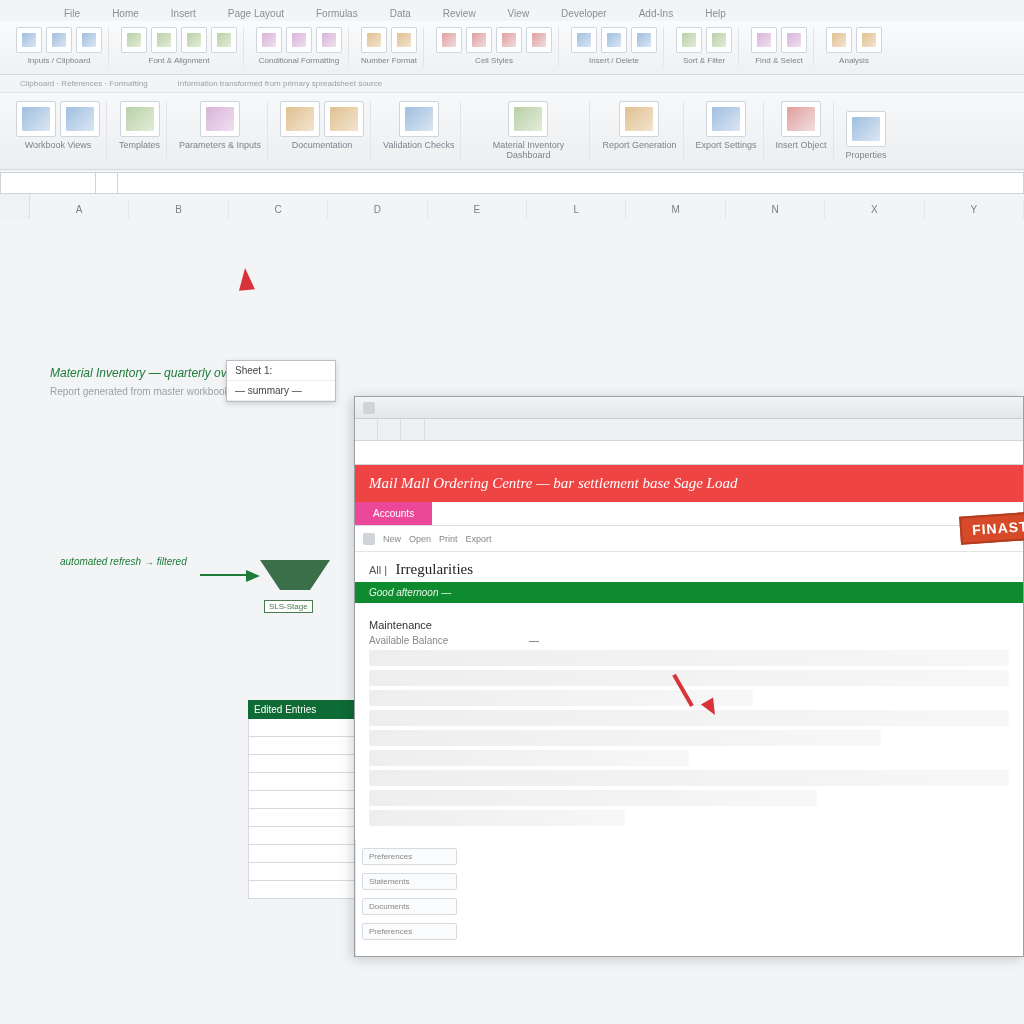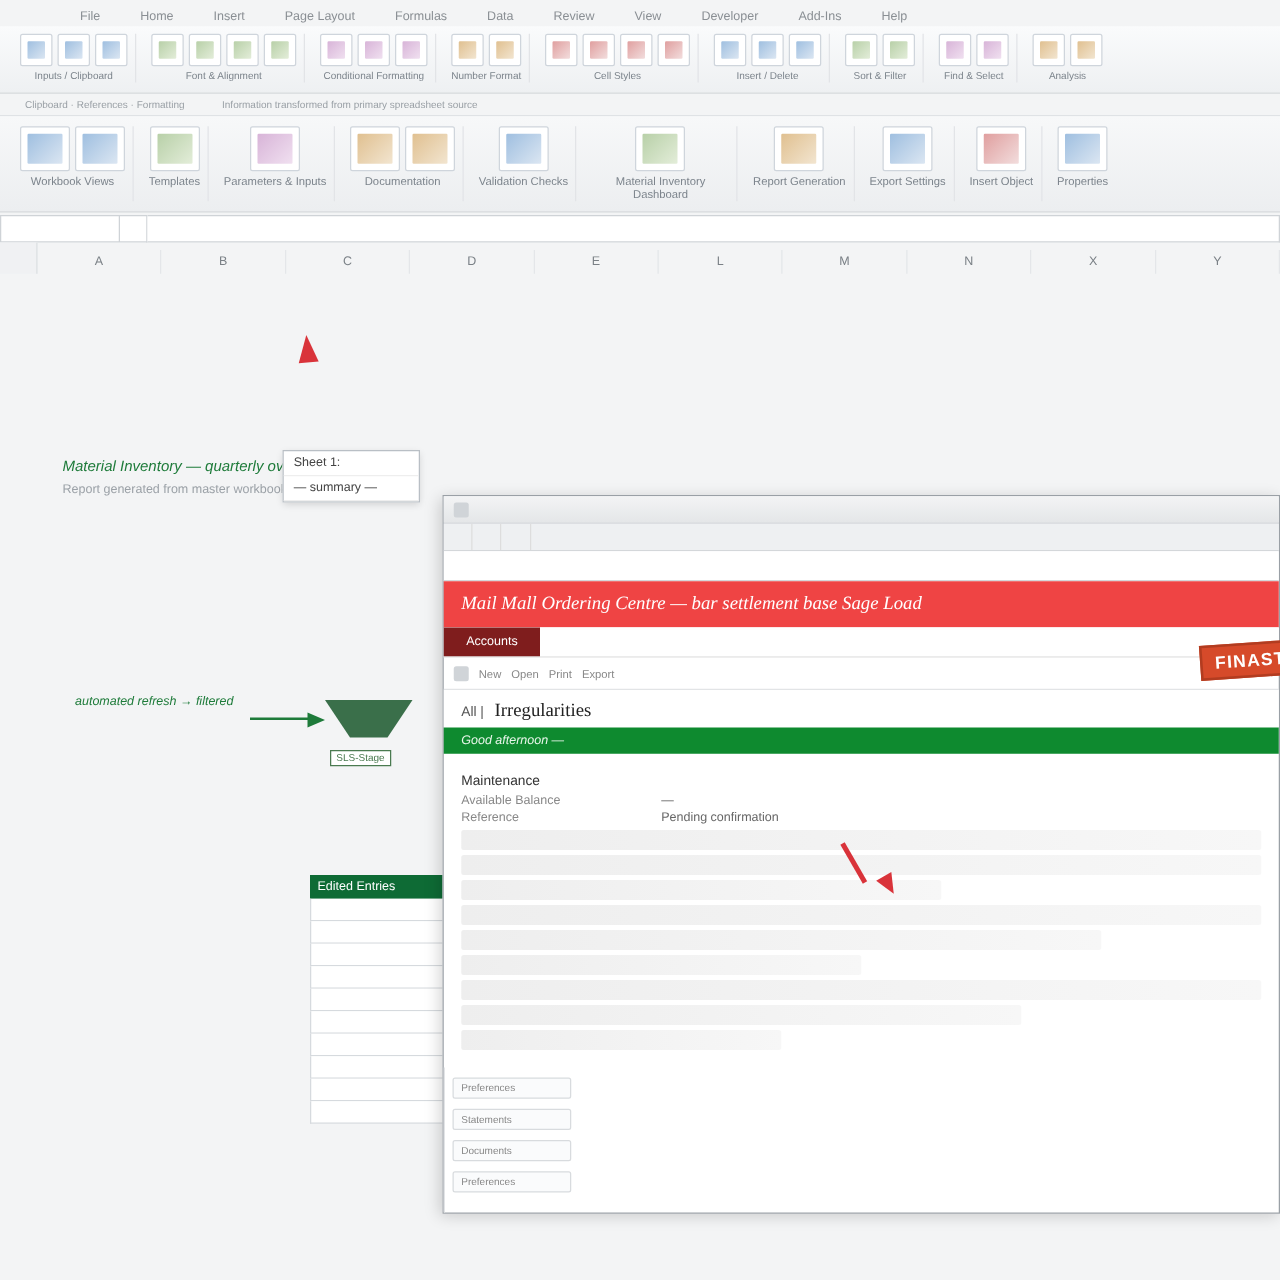--- a/index.html
+++ b/index.html
@@ -6,21 +6,21 @@
   body { width: 1024px; height: 1024px; background: #f3f4f5; overflow: hidden; position: relative; color: #444; }
 
   
   .tab-strip { display: flex; gap: 24px; padding: 6px 20px 0 60px; font-size: 10px; color: #8a8f94; }
   .tab-strip span { padding: 2px 4px; }
 
   
   .ribbon { background: linear-gradient(#fafbfc,#eef0f2); border-bottom: 1px solid #d6d9dc; padding: 6px 10px 8px 10px; }
   .ribbon-row { display: flex; gap: 6px; }
   .rib-group { display: flex; flex-direction: column; align-items: center; padding: 0 6px; border-right: 1px solid #e2e4e7; }
-  .rib-group:last-child { border-right: none; }
+  .rib-group:last-child { border-right: none; justify-content: flex-end; }
   .rib-icons { display: flex; gap: 4px; margin-bottom: 4px; flex-wrap: wrap; justify-content: center; }
   .rib-icon { width: 26px; height: 26px; border: 1px solid #cfd5dc; background: #fff; border-radius: 2px; position: relative; }
   .rib-icon::after { content:''; position:absolute; inset:5px; background: linear-gradient(135deg,#9fbfe0,#dbe6f2); border-radius:1px; }
   .rib-icon.c2::after { background: linear-gradient(135deg,#b8d0a8,#e3edd9);}
   .rib-icon.c3::after { background: linear-gradient(135deg,#d8b4d8,#f0e0f0);}
   .rib-icon.c4::after { background: linear-gradient(135deg,#e0c090,#f2e5d0);}
   .rib-icon.c5::after { background: linear-gradient(135deg,#e09f9f,#f2dddd);}
   .rib-label { font-size: 8px; color: #7c848c; text-align: center; max-width: 90px; line-height: 1.1; }
 
   .ribbon-sub { font-size: 8px; color: #9aa0a6; padding: 4px 20px; border-bottom: 1px solid #dfe2e5; display:flex; gap:30px; }
@@ -66,21 +66,21 @@
 
   
   .overlay { position:absolute; left:354px; top:396px; width:670px; background:#fff; border:1px solid #9aa0a6; box-shadow: -2px 2px 12px rgba(0,0,0,.18); }
   .ov-titlebar { height:22px; background:linear-gradient(#f3f4f5,#e4e6e8); border-bottom:1px solid #c9cdd1; display:flex; align-items:center; padding:0 8px; gap:6px; }
   .ov-tabs { height:22px; background:#eef0f2; border-bottom:1px solid #d4d7da; display:flex; font-size:8px; color:#888; }
   .ov-tabs span { padding:4px 10px; border-right:1px solid #ddd; }
   .ov-url { height:24px; background:#fff; border-bottom:1px solid #d4d7da; }
 
   .ov-green-banner { background:#ef4444; color:#fff; font-size:15px; padding:10px 14px; font-family: Georgia, 'Times New Roman', serif; font-style: italic; }
   .ov-green-tabrow { display:flex; background:#fff; border-bottom:1px solid #ddd; }
-  .ov-green-tab { background:#7f1d1d; color:#fff; font-size:10px; padding:6px 18px; }
+  .ov-green-tab { background:#ec4899; color:#fff; font-size:10px; padding:6px 18px; }
   .ov-green-rest { flex:1; background:#fff; }
 
   .ov-toolbar { height:26px; border-bottom:1px solid #e2e4e6; display:flex; align-items:center; padding:0 8px; gap:8px; font-size:9px; color:#888; position:relative; }
   .stamp { position:absolute; right:-18px; top:-12px; background:#d64a2a; color:#fff; font-weight:700; font-size:14px; padding:4px 10px; border:2px solid #b23c20; transform:rotate(-4deg); letter-spacing:1px;}
 
   .ov-subhead { background:#fff; padding:8px 14px 4px 14px; }
   .ov-subhead .h { font-size:15px; color:#222; font-family: Georgia, serif; }
   .ov-subhead .pre { font-size:11px; color:#555; margin-right:4px;margin-top:35px; }
   .ov-greenbar2 { background:#0e8a2f; color:#e8f6ea; font-size:10px; padding:5px 14px; font-style:italic; }
 
@@ -348,24 +348,20 @@
   </div>
   <div class="ov-greenbar2">Good afternoon —</div>
 
   <div class="ov-body">
     <div class="ov-main">
       <div class="sect">Maintenance</div>
       <div class="ov-row">
         <span class="lab">Available Balance</span>
         <span class="val">—</span>
       </div>
-      <div class="ov-row">
-        <span class="lab">Reference</span>
-        <span class="val">Pending confirmation</span>
-      </div>
       <div class="ghost-row"></div>
       <div class="ghost-row"></div>
       <div class="ghost-row" style="width:60%"></div>
       <div class="ghost-row"></div>
       <div class="ghost-row" style="width:80%"></div>
       <div class="ghost-row" style="width:50%"></div>
       <div class="ghost-row"></div>
       <div class="ghost-row" style="width:70%"></div>
       <div class="ghost-row" style="width:40%"></div>
     </div>

